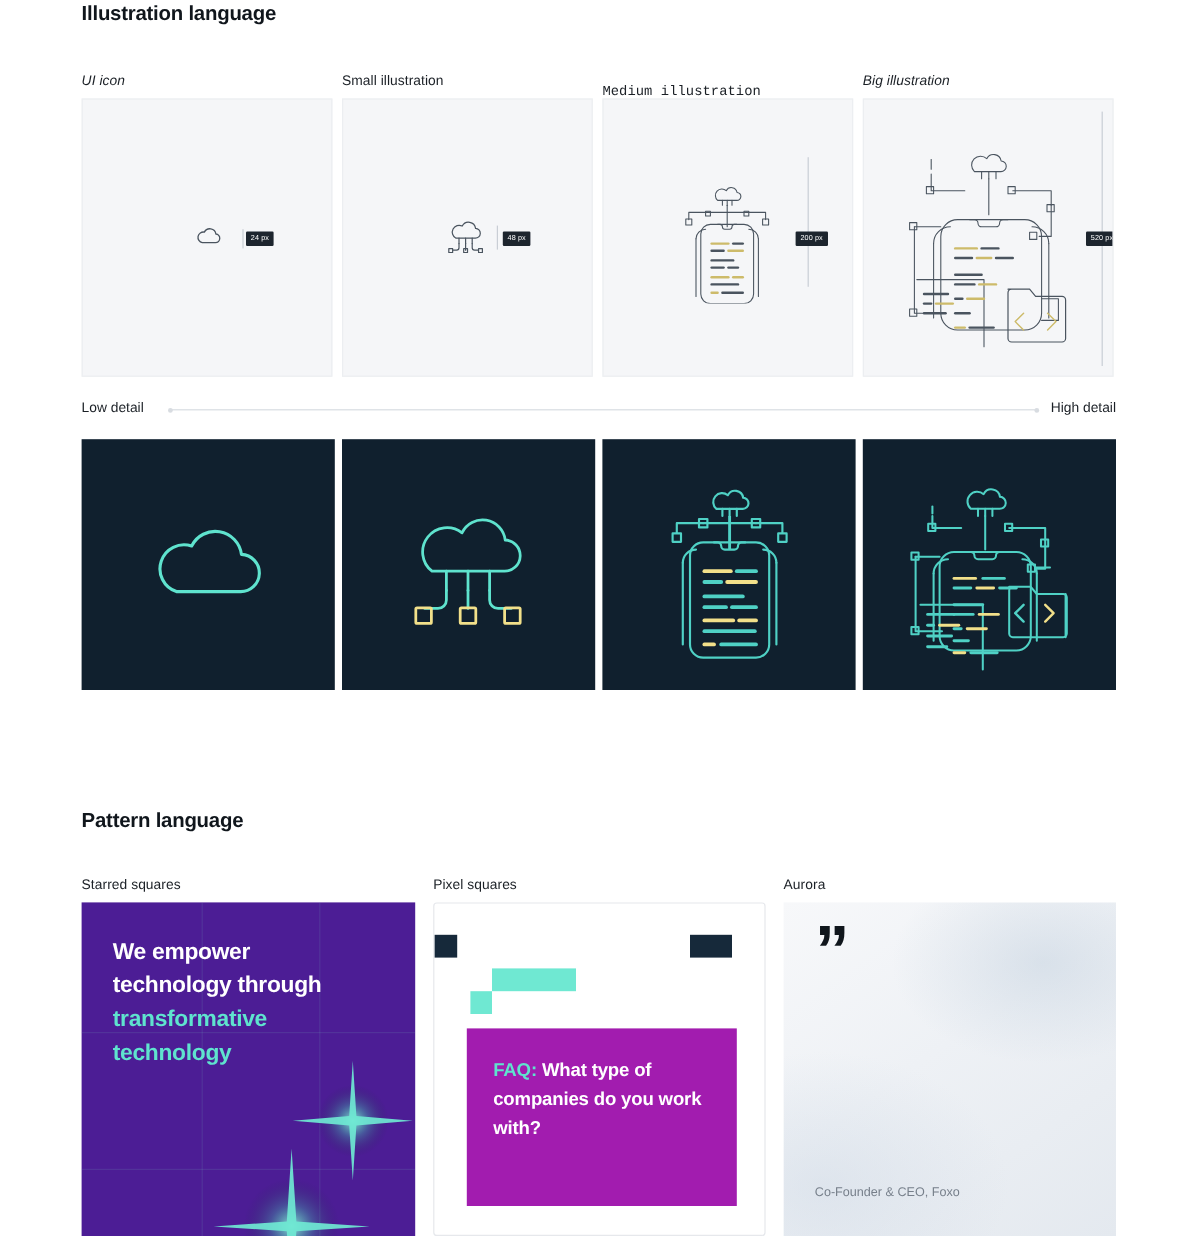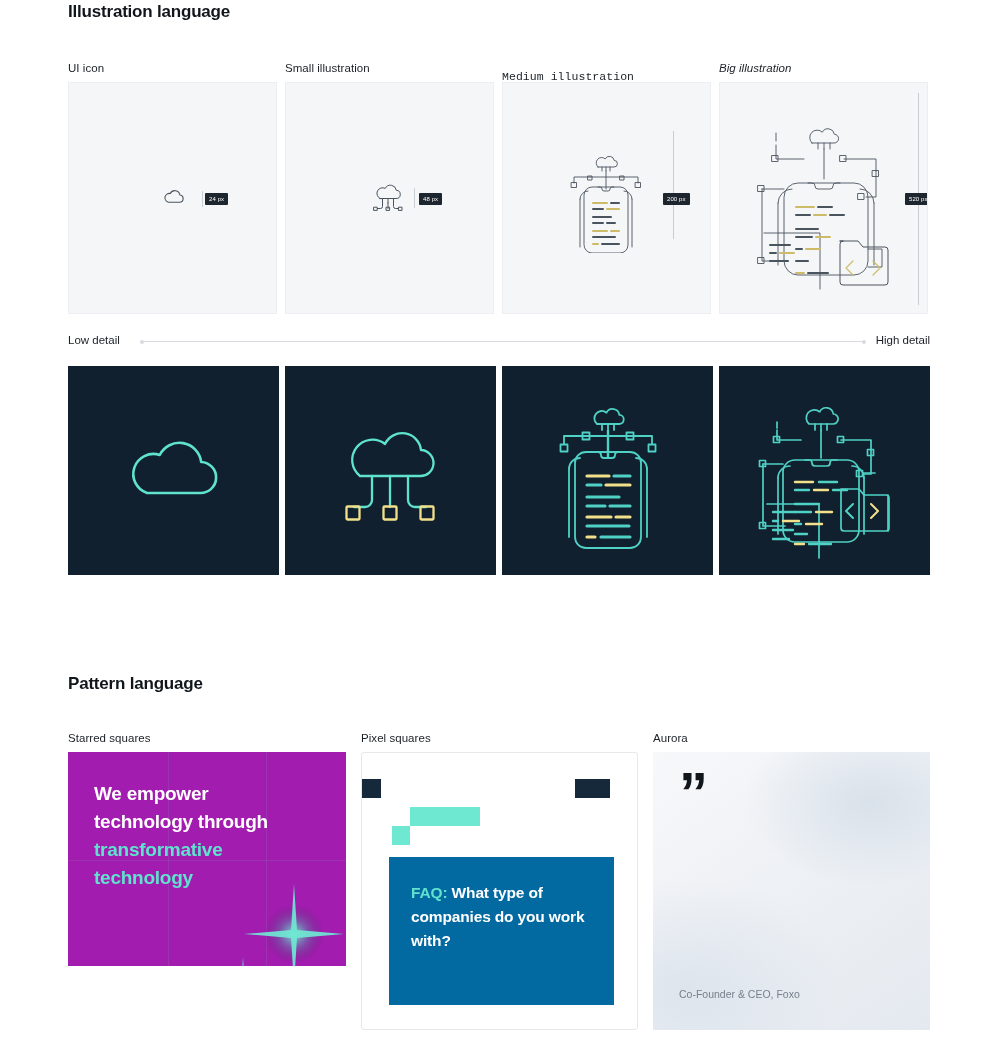--- a/index.html
+++ b/index.html
@@ -111,22 +111,22 @@
   .dark-card.d1 { left: 68px; }
   .dark-card.d2 { left: 285px; }
   .dark-card.d3 { left: 502px; }
   .dark-card.d4 { left: 719px; }
   .dark-card svg, .light-card svg { display: block; }
 
   
   .pat-card { position: absolute; top: 752px; overflow: hidden; }
 
   #pat-starred {
-    left: 68px; width: 278px; height: 214px;
-    background: #a21caf;
+    left: 68px; width: 278px; height: 278px;
+    background: #4c1d95;
   }
   #pat-pixel {
     left: 361px; width: 277px; height: 278px;
     background: #ffffff;
     border: 1px solid #e6e8ec;
     border-radius: 3px;
   }
   #pat-aurora {
     left: 653px; width: 277px; height: 278px;
     background: linear-gradient(145deg, #f7f8fa 0%, #eef1f5 45%, #e4e9ef 100%);
@@ -151,21 +151,21 @@
   .glh { height: 1px; left: 0; right: 0; }
 
   .star { position: absolute; z-index: 2; }
 
   
   .px { position: absolute; }
   .faq-box {
     position: absolute;
     left: 27px; top: 104px;
     width: 225px; height: 148px;
-    background: #0369a1;
+    background: #a21caf;
     z-index: 4;
     padding: 24px 22px 0 22px;
   }
   .faq-text {
     font-size: 15.5px;
     line-height: 24px;
     font-weight: 700;
     color: #ffffff;
     letter-spacing: -0.15px;
   }
@@ -205,21 +205,21 @@
       radial-gradient(ellipse 220px 160px at 12% 85%, rgba(200,212,226,0.40), rgba(255,255,255,0) 70%);
   }
 </style>
 </head>
 <body>
 
 <div class="page">
 
   <div class="section-title" id="illu-title">Illustration language</div>
 
-  <div class="card-label" style="left:68px; top:62px;">UI icon</div>
+  <div class="card-label" style="left:68px; top:62px;font-style:italic;">UI icon</div>
   <div class="card-label" style="left:285px; top:62px;text-align:right;">Small illustration</div>
   <div class="card-label" style="left:502px; top:70px;font-family:Liberation Mono, monospace;">Medium illustration</div>
   <div class="card-label" style="left:719px; top:62px;font-style:italic;">Big illustration</div>
 
   <div class="light-card c1">
     <span class="inner-abs" style="left:94px; top:105px;">
       <svg width="22" height="16" viewBox="0 0 22 16">
         <path d="M5.6 14.2h11.0a3.6 3.6 0 0 0 0.3-7.18 5.1 5.1 0 0 0-9.6-1.6 3.9 3.9 0 0 0-1.7 8.78z" fill="none" stroke="#4a545f" stroke-width="1.1" stroke-linejoin="round"></path>
       </svg>
     </span>

